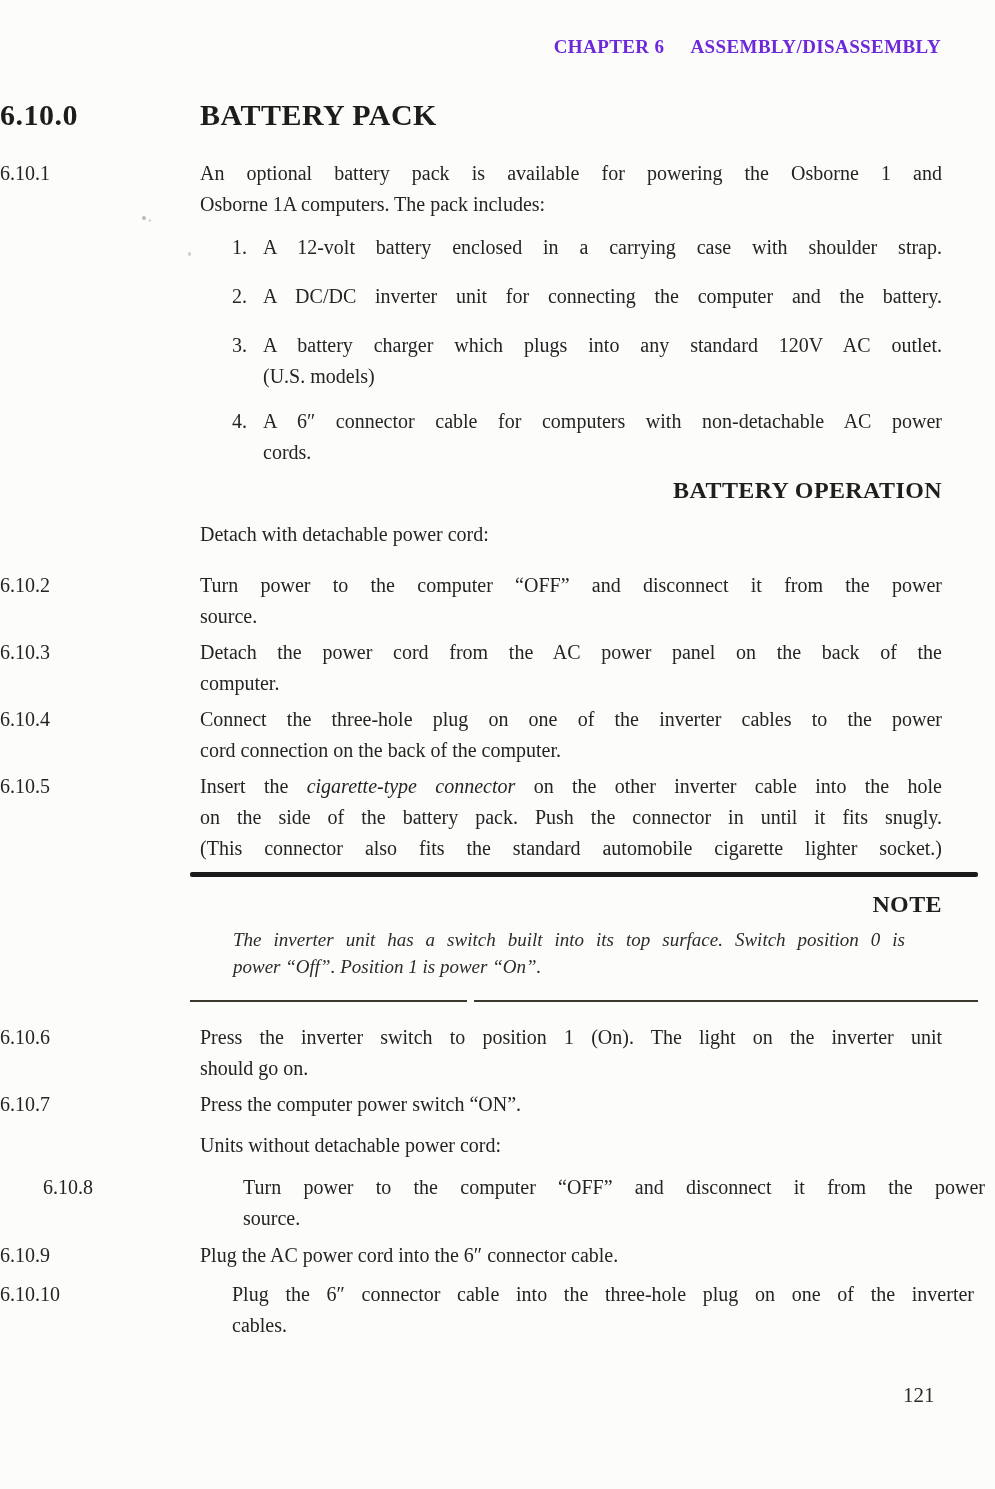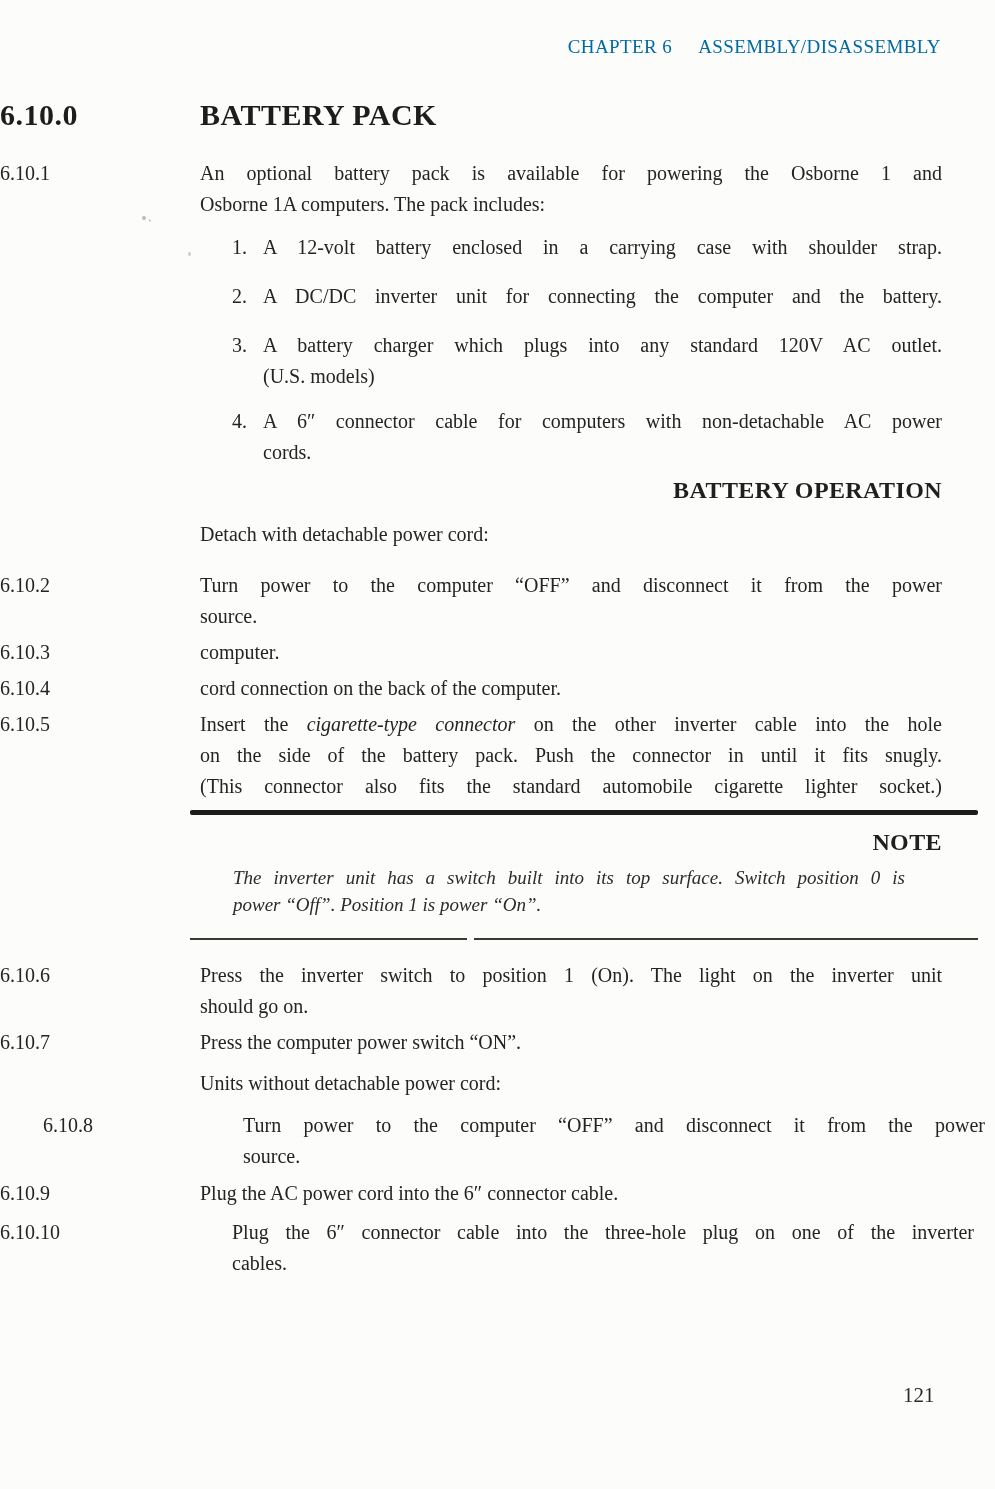--- a/index.html
+++ b/index.html
@@ -4,21 +4,21 @@
 <style>
   html,body { margin:0; padding:0; background:#e8e8e8; }
   .page {
     position:relative; width:995px; height:1489px;
     background:#fcfcfb; color:#242424;
     font-family:"Liberation Serif","DejaVu Serif",serif;
     overflow:hidden; margin:0 auto;
   }
   .running-header {
     position:absolute; top:36px; right:54px;
-    font-size:19px; letter-spacing:0.4px; color:#0369a1; white-space:nowrap;
+    font-size:19px; letter-spacing:0.4px; color:#6d28d9; white-space:nowrap;font-weight:bold;
   }
   .hdr-gap { display:inline-block; width:26px; }
   .content { position:absolute; left:0; top:0; width:995px; }
   .row { display:flex; }
   .num { width:160px; text-align:left; font-size:20px; line-height:31px; flex:none; }
   .body { margin-left:40px; width:742px; font-size:20px; line-height:31px; flex:none; }
   .title-row .num, .title-text {
     font-size:30px; font-weight:bold; line-height:40px; letter-spacing:0.5px; color:#1d1d1c;
   }
   .line { text-align:justify; text-align-last:justify; }
@@ -124,27 +124,29 @@
       <div class="num">6.10.2</div>
       <div class="body">
         <div class="line">Turn power to the computer “OFF” and disconnect it from the power</div>
         <div class="line last">source.</div>
       </div>
     </div>
 
     <div class="row mt5">
       <div class="num">6.10.3</div>
       <div class="body">
+        <div class="line">Detach the power cord from the AC power panel on the back of the</div>
         <div class="line last">computer.</div>
       </div>
     </div>
 
     <div class="row mt5">
       <div class="num">6.10.4</div>
       <div class="body">
+        <div class="line">Connect the three-hole plug on one of the inverter cables to the power</div>
         <div class="line last">cord connection on the back of the computer.</div>
       </div>
     </div>
 
     <div class="row mt5">
       <div class="num">6.10.5</div>
       <div class="body">
         <div class="line"><span>Insert the </span><i>cigarette-type connector</i><span> on the other inverter cable into the hole</span></div>
         <div class="line">on the side of the battery pack. Push the connector in until it fits snugly.</div>
         <div class="line">(This connector also fits the standard automobile cigarette lighter socket.)</div>

